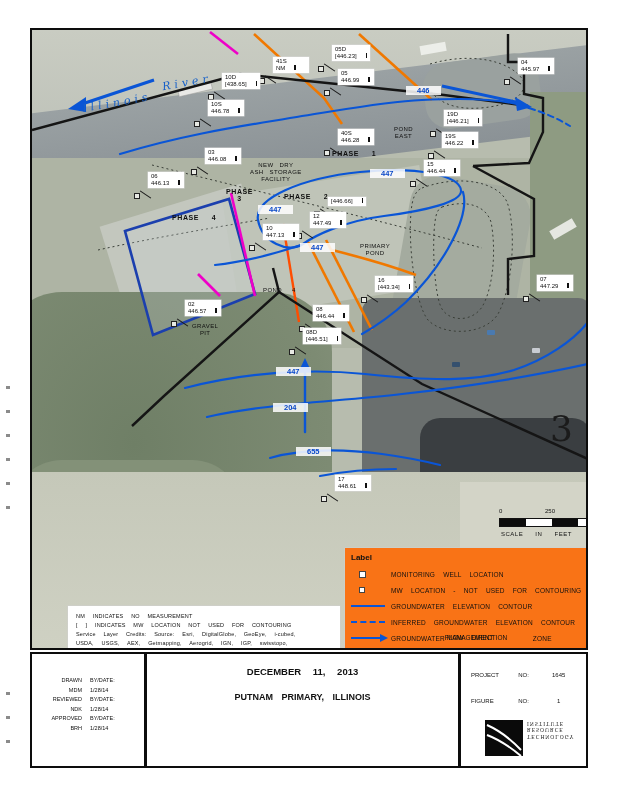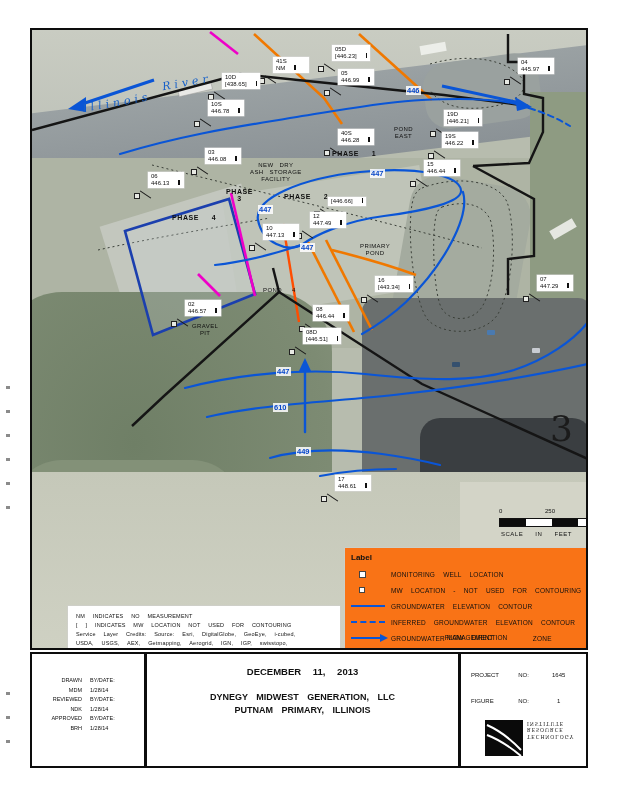--- a/index.html
+++ b/index.html
@@ -31,21 +31,21 @@
   .well{position:absolute;background:#fff;padding:1px 3px 1px 3px;font-size:6px;line-height:7px;
         min-width:30px;z-index:6;box-shadow:0 0 0 .5px #d8d8d8;}
   .well::before{content:"";position:absolute;left:-9px;bottom:-7px;width:13px;height:1px;background:#1a1a1a;
         transform:rotate(34deg);}
   .well::after{content:"";position:absolute;left:-14px;bottom:-11px;width:4px;height:4px;
         border:1px solid #222;background:#e8eae4;}
   .wid{font-size:6px;}
   .wval{white-space:nowrap;}
   .wval i{display:inline-block;width:1.5px;height:5px;background:#111;margin-left:9px;}
   .clab{position:absolute;color:#0847c8;font-weight:bold;font-size:7.5px;background:rgba(255,255,255,.85);
-        padding:0 1px;z-index:6;}
+        padding:0 11px;z-index:6;}
   .alab{position:absolute;font-size:6px;line-height:7px;color:#101010;white-space:pre-line;
         letter-spacing:.4px;word-spacing:4px;z-index:5;}
   .alab.c{text-align:center;}
   .alab.phase{font-size:7px;font-weight:bold;word-spacing:10px;letter-spacing:.6px;}
   .sheetnum{position:absolute;left:518px;top:378px;font-family:"DejaVu Serif",serif;font-size:36px;color:#1b1b1b;z-index:5;}
   
   #scale{position:absolute;left:455px;top:478px;width:126px;height:34px;z-index:6;font-size:6px;}
   #scale .tick{position:absolute;top:0;}
   #scale .bar{position:absolute;top:10px;left:12px;width:104px;height:7px;background:#fff;border:1px solid #111;display:flex;}
   #scale .bar i{flex:1;}
@@ -273,22 +273,22 @@
         </div>
         <div class="well" style="left: 303px; top: 445px;">
           <div class="wid">17</div>
           <div class="wval">448.61<i></i></div>
         </div>
         <span class="clab" style="left: 374px; top: 56px;">446</span>
         <span class="clab" style="left: 338px; top: 139px;">447</span>
         <span class="clab" style="left: 226px; top: 175px;">447</span>
         <span class="clab" style="left: 268px; top: 213px;">447</span>
         <span class="clab" style="left: 244px; top: 337px;">447</span>
-        <span class="clab" style="left: 241px; top: 373px;">610</span>
-        <span class="clab" style="left: 264px; top: 417px;">449</span>
+        <span class="clab" style="left: 241px; top: 373px;">204</span>
+        <span class="clab" style="left: 264px; top: 417px;">655</span>
         <div class="alab c" style="left: 362px; top: 96px;">POND
 EAST</div>
         <div class="alab phase" style="left: 300px; top: 120px;">PHASE 1</div>
         <div class="alab c" style="left: 218px; top: 132px;">NEW DRY
 ASH STORAGE
 FACILITY</div>
         <div class="alab phase c" style="left: 194px; top: 158px;">PHASE
 3</div>
         <div class="alab phase" style="left: 252px; top: 163px;">PHASE 2</div>
         <div class="alab phase" style="left: 140px; top: 184px;">PHASE 4</div>
@@ -393,21 +393,20 @@
           <span>1/28/14</span>
         </div>
       </div>
   </div>
 
   <div class="blk" id="titleblk">
     <div class="tt" id="ttheading">
         <div class="tl2">DECEMBER 11, 2013</div>
       </div>
     <div id="ttbody">
-        <div class="tl3">DYNEGY MIDWEST GENERATION, LLC</div>
         <div class="tl3">PUTNAM PRIMARY, ILLINOIS</div>
       </div>
   </div>
 
   <div class="blk" id="projblk">
     <div id="projrows">
         <div class="prow">
           <span>PROJECT</span>
           <span>NO:</span>
           <span>1645</span>

